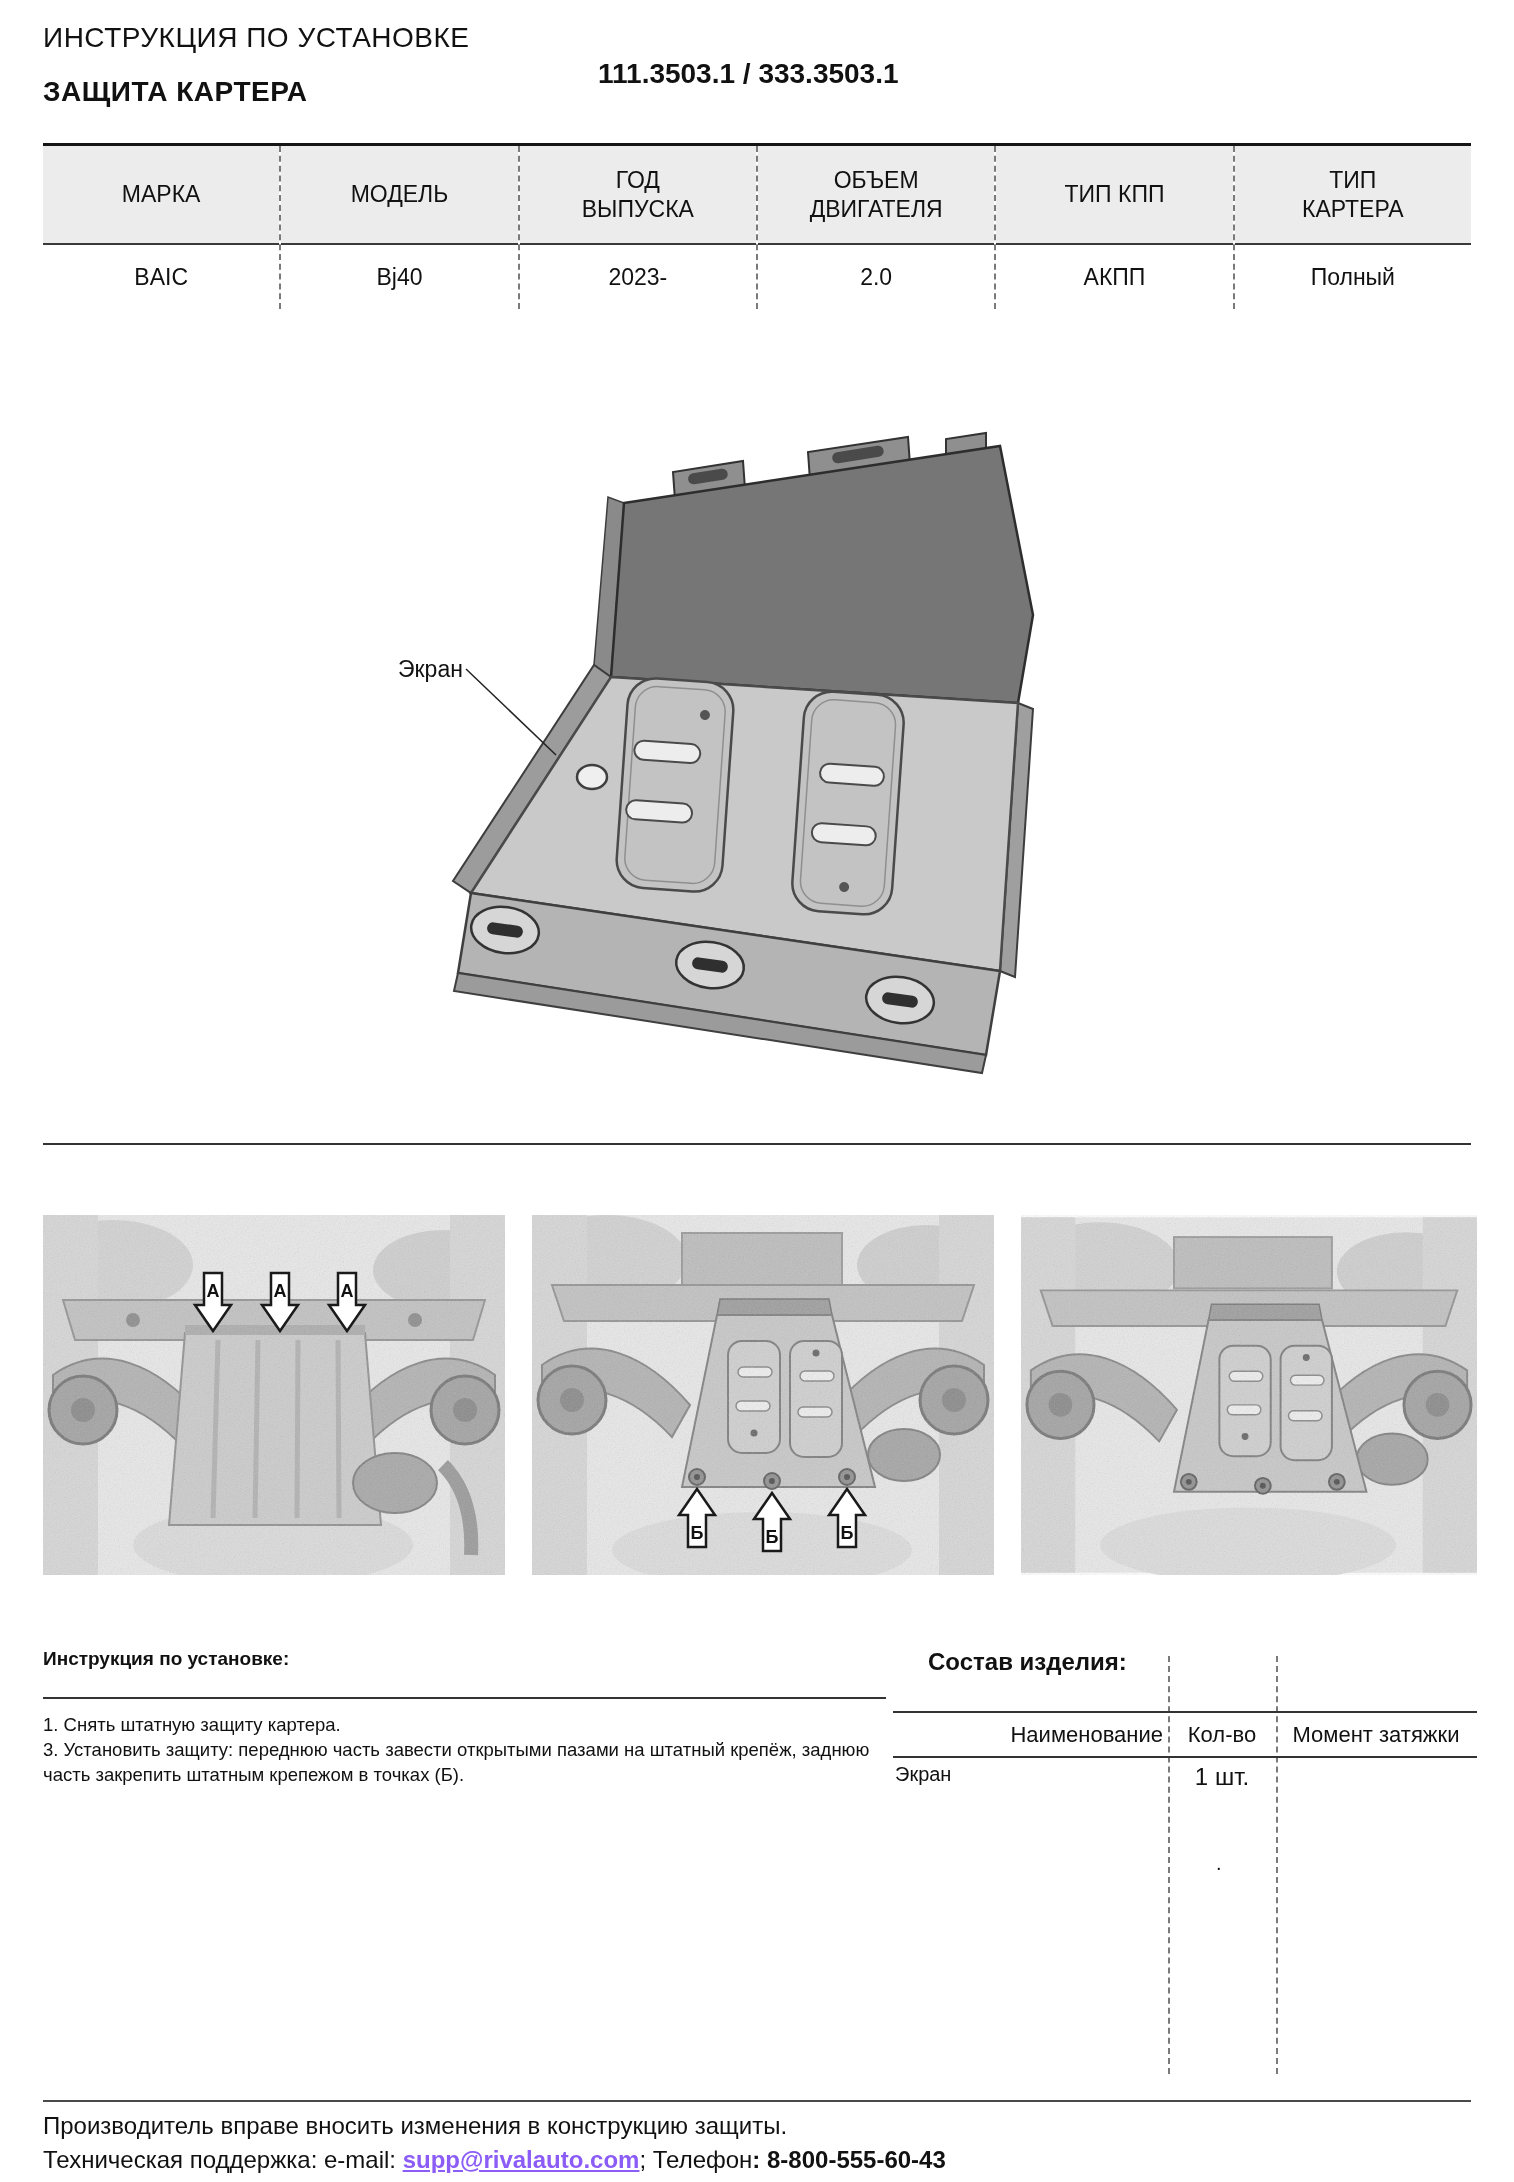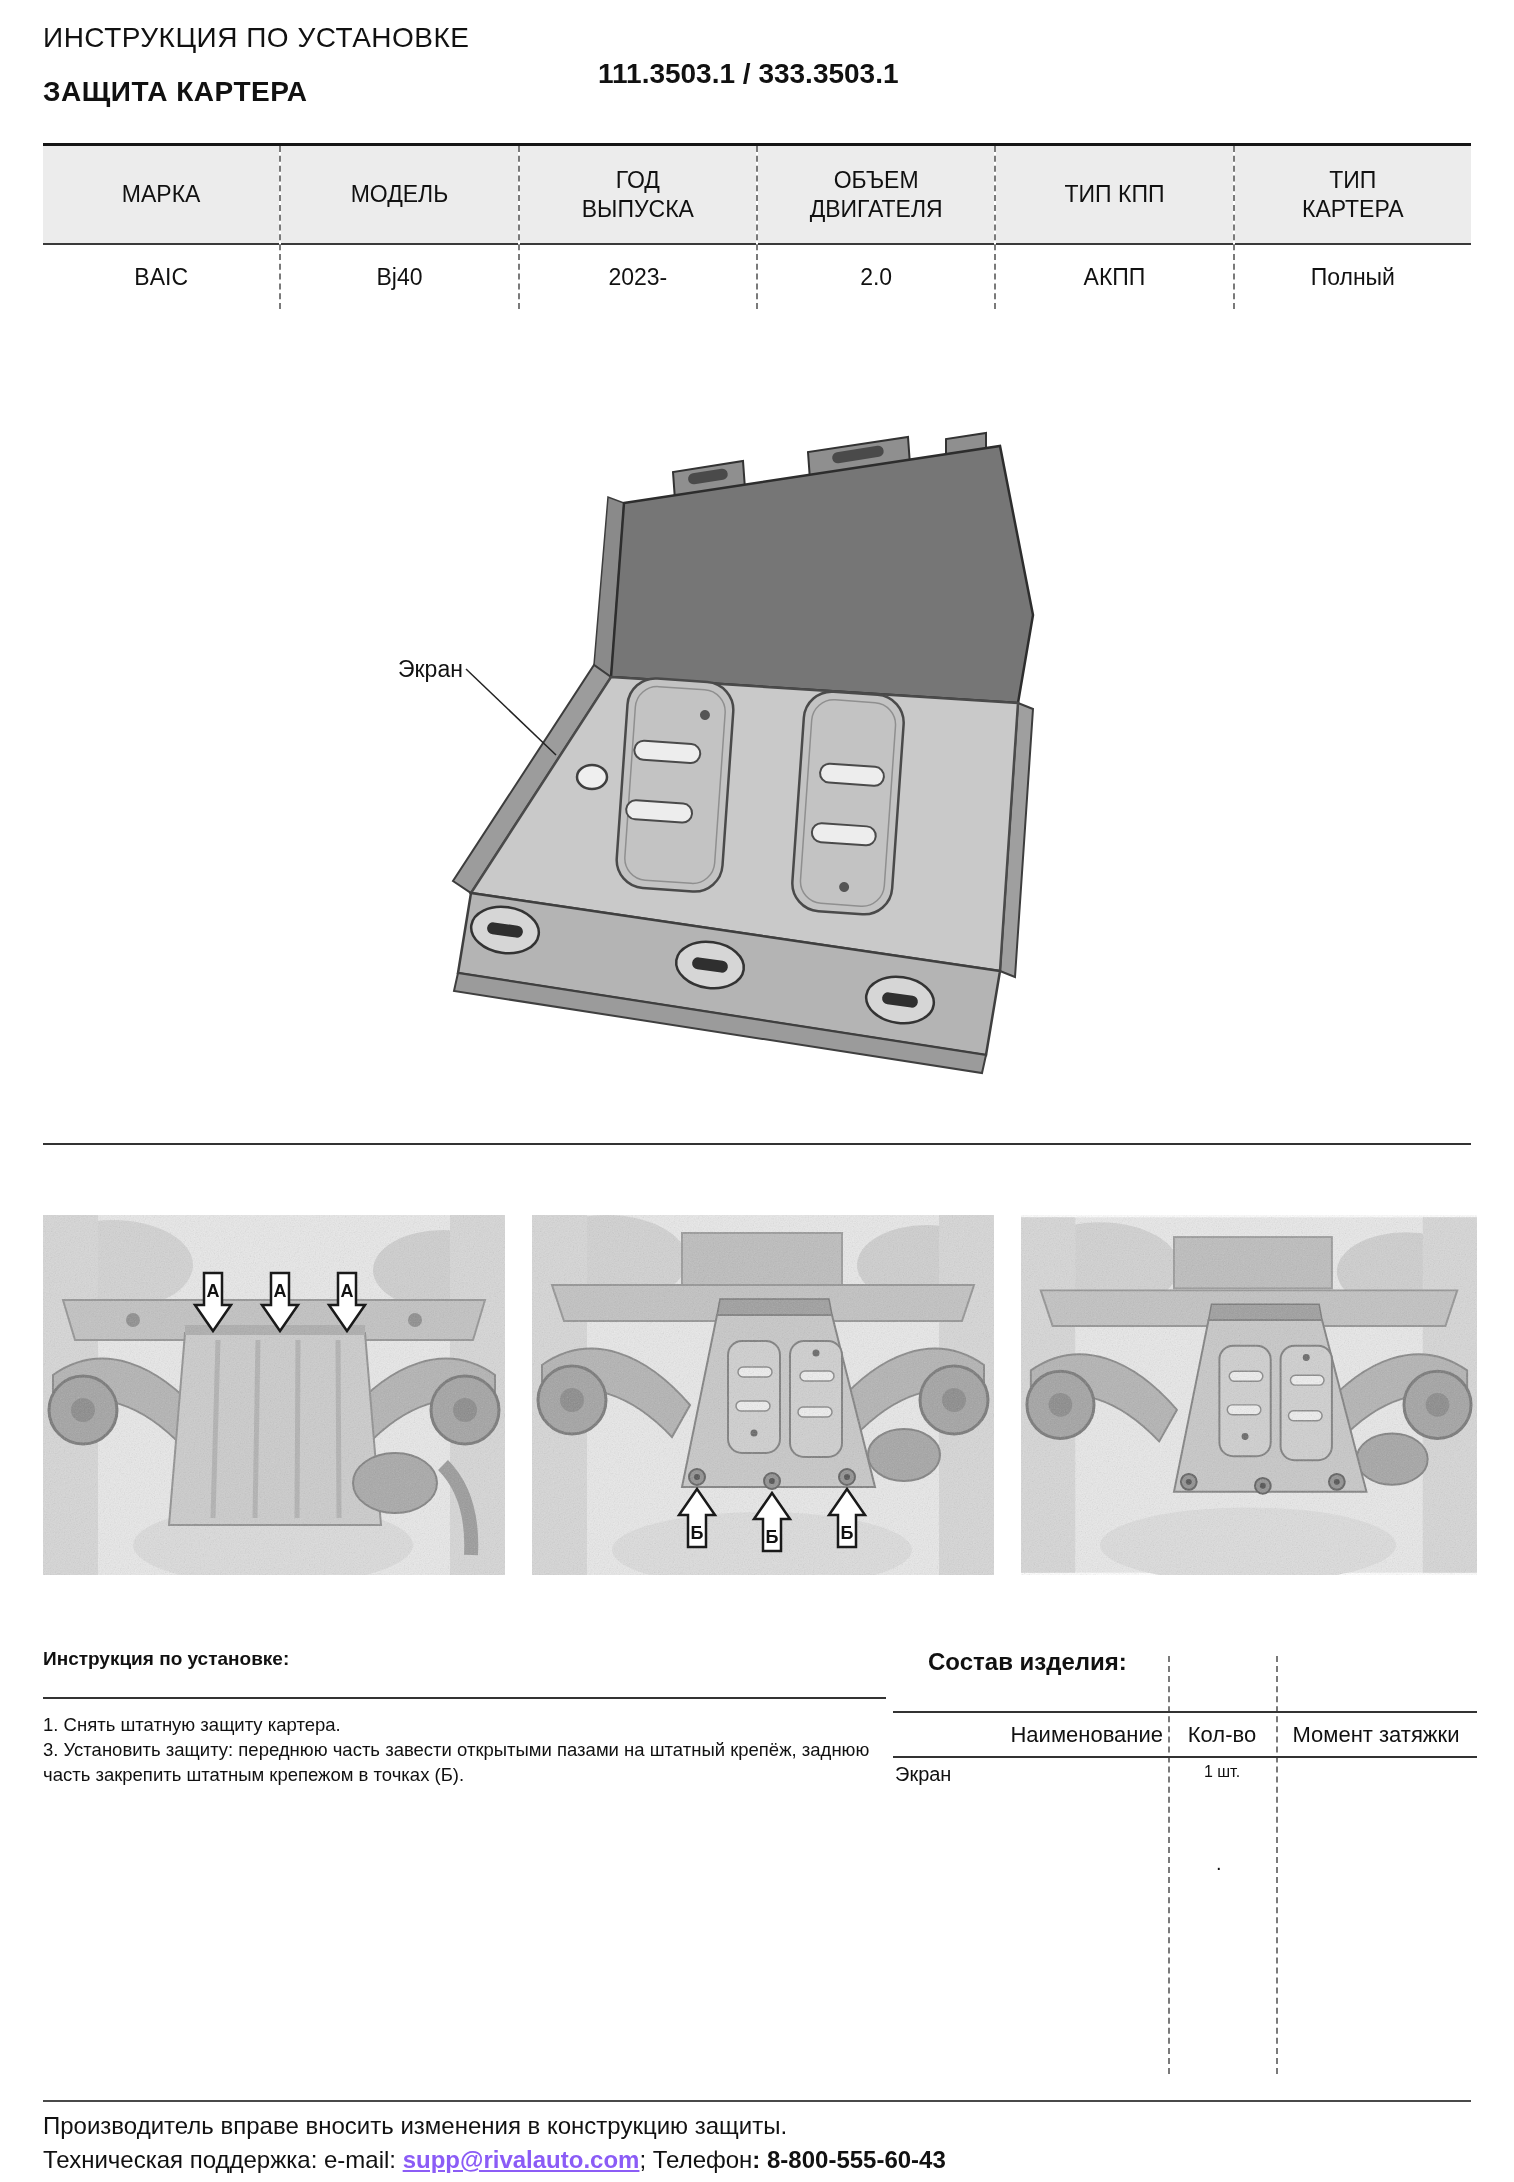--- a/index.html
+++ b/index.html
@@ -43,21 +43,21 @@
   .parts-h{left:928px;top:1648px;font-size:24px;font-weight:bold;}
   .parts-head{left:893px;top:1711px;width:584px;height:43px;border-top:2px solid #333;
               border-bottom:2px solid #333;display:flex;align-items:center;font-size:22px;}
   .pc1{width:270px;text-align:right;padding-right:6px;}
   .pc2{width:106px;text-align:center;}
   .pc3{flex:1;text-align:center;}
   .vdash{width:0;border-left:2px dashed #7a7a7a;top:1656px;height:418px;}
   .vdash1{left:1168px;}
   .vdash2{left:1276px;}
   .parts-name{left:895px;top:1763px;font-size:20px;}
-  .parts-qty{left:1168px;top:1763px;width:108px;text-align:center;font-size:16px;}
+  .parts-qty{left:1168px;top:1763px;width:108px;text-align:center;font-size:24px;}
   .stray-dot{left:1216px;top:1852px;font-size:20px;}
 
   
   .footline{left:43px;top:2100px;width:1428px;height:0;border-top:2px solid #4a4a4a;}
   .foot1{left:43px;top:2112px;font-size:24px;}
   .foot2{left:43px;top:2146px;font-size:24px;}
   .email{color:#8b5cf6;font-weight:bold;text-decoration:underline;cursor:pointer;}
   .phone{font-weight:bold;}
 
   svg text{font-family:"Liberation Sans",sans-serif;}

